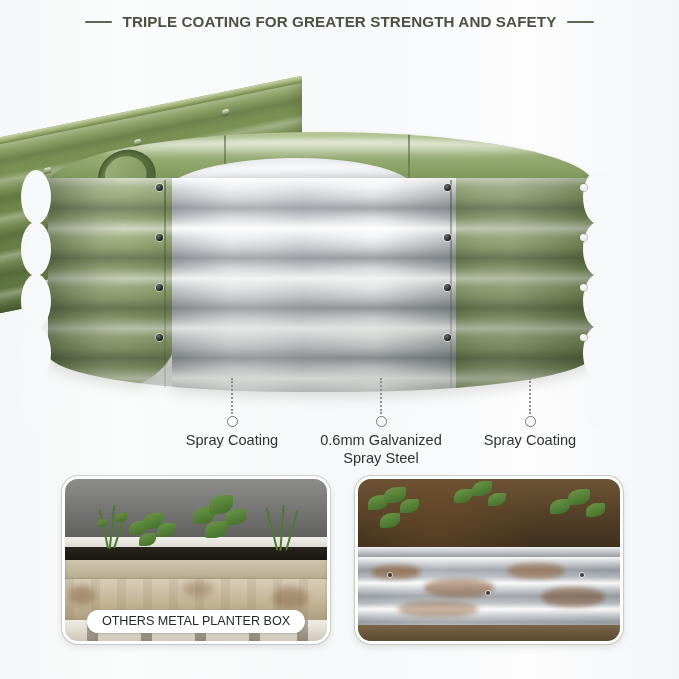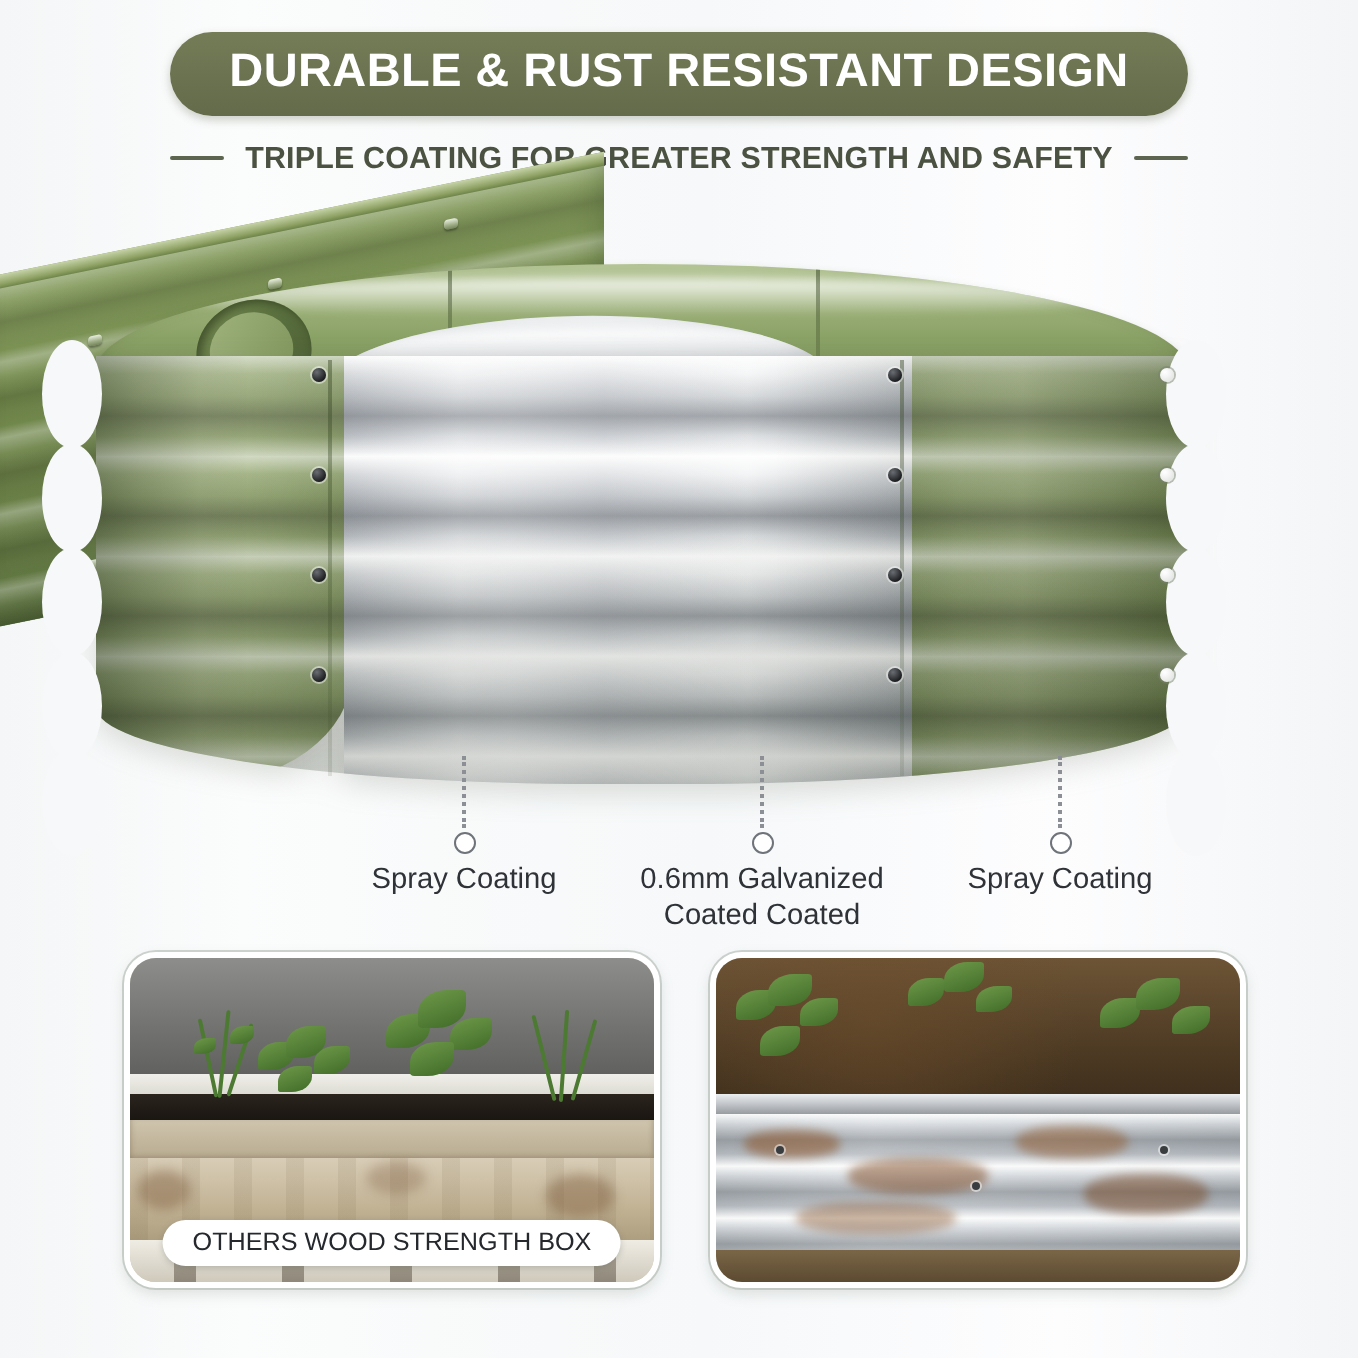--- a/index.html
+++ b/index.html
@@ -244,23 +244,20 @@
     background:linear-gradient(180deg,#7a6647,#5c4a31);}
   .m-bolt{position:absolute;width:4px;height:4px;border-radius:50%;
     background:#3a3d40;box-shadow:0 0 0 1px rgba(255,255,255,.5);}
 </style>
 </head>
 <body>
 
 <div class="page">
 
   <div class="header">
-    <div class="title-pill">
-      <span class="ttl">DURABLE &amp; RUST RESISTANT DESIGN</span>
-    </div>
     <div class="subtitle-row">
       <span class="sub-dash"></span>
       <span class="subtitle">TRIPLE COATING FOR GREATER STRENGTH AND SAFETY</span>
       <span class="sub-dash"></span>
     </div>
   </div>
 
   <div class="product">
 
     <div class="back-panel"></div>
@@ -339,21 +336,21 @@
 
   <div class="callouts">
 
     <div class="lead" style="left:231px;top:0px;height:36px"></div>
     <div class="ring" style="left:227px;top:38px"></div>
     <div class="clabel" style="left:152px;top:54px;width:160px">Spray Coating</div>
 
     <div class="lead" style="left:380px;top:0px;height:36px"></div>
     <div class="ring" style="left:376px;top:38px"></div>
     <div class="clabel" style="left:298px;top:54px;width:166px">0.6mm Galvanized
-Coated Coated</div>
+Spray Steel</div>
 
     <div class="lead" style="left:529px;top:0px;height:36px"></div>
     <div class="ring" style="left:525px;top:38px"></div>
     <div class="clabel" style="left:450px;top:54px;width:160px">Spray Coating</div>
   </div>
 
   <div class="compare">
 
     <div class="photo left">
       <div class="w-wall"></div>
@@ -391,21 +388,21 @@
         <span class="w-stain" style="left:118px;top:2px;width:30px;height:16px;background:rgba(120,84,52,.3)"></span>
         <span class="w-stain" style="left:208px;top:8px;width:34px;height:22px"></span>
       </div>
       <div class="w-legs">
         <i style="left:22px"></i>
           <i style="left:76px"></i>
           <i style="left:130px"></i>
         <i style="left:184px"></i>
           <i style="left:232px"></i>
       </div>
-      <div class="cap">OTHERS WOOD STRENGTH BOX</div>
+      <div class="cap">OTHERS METAL PLANTER BOX</div>
     </div>
 
     <div class="photo right">
       <div class="m-soil"></div>
 
       <div class="plant" style="left:8px;top:6px;width:70px;height:56px">
         <i style="left:2px;top:10px;width:20px;height:15px"></i>
         <i style="left:18px;top:2px;width:22px;height:16px"></i>
         <i style="left:34px;top:14px;width:19px;height:14px"></i>
         <i style="left:14px;top:28px;width:20px;height:15px"></i>

